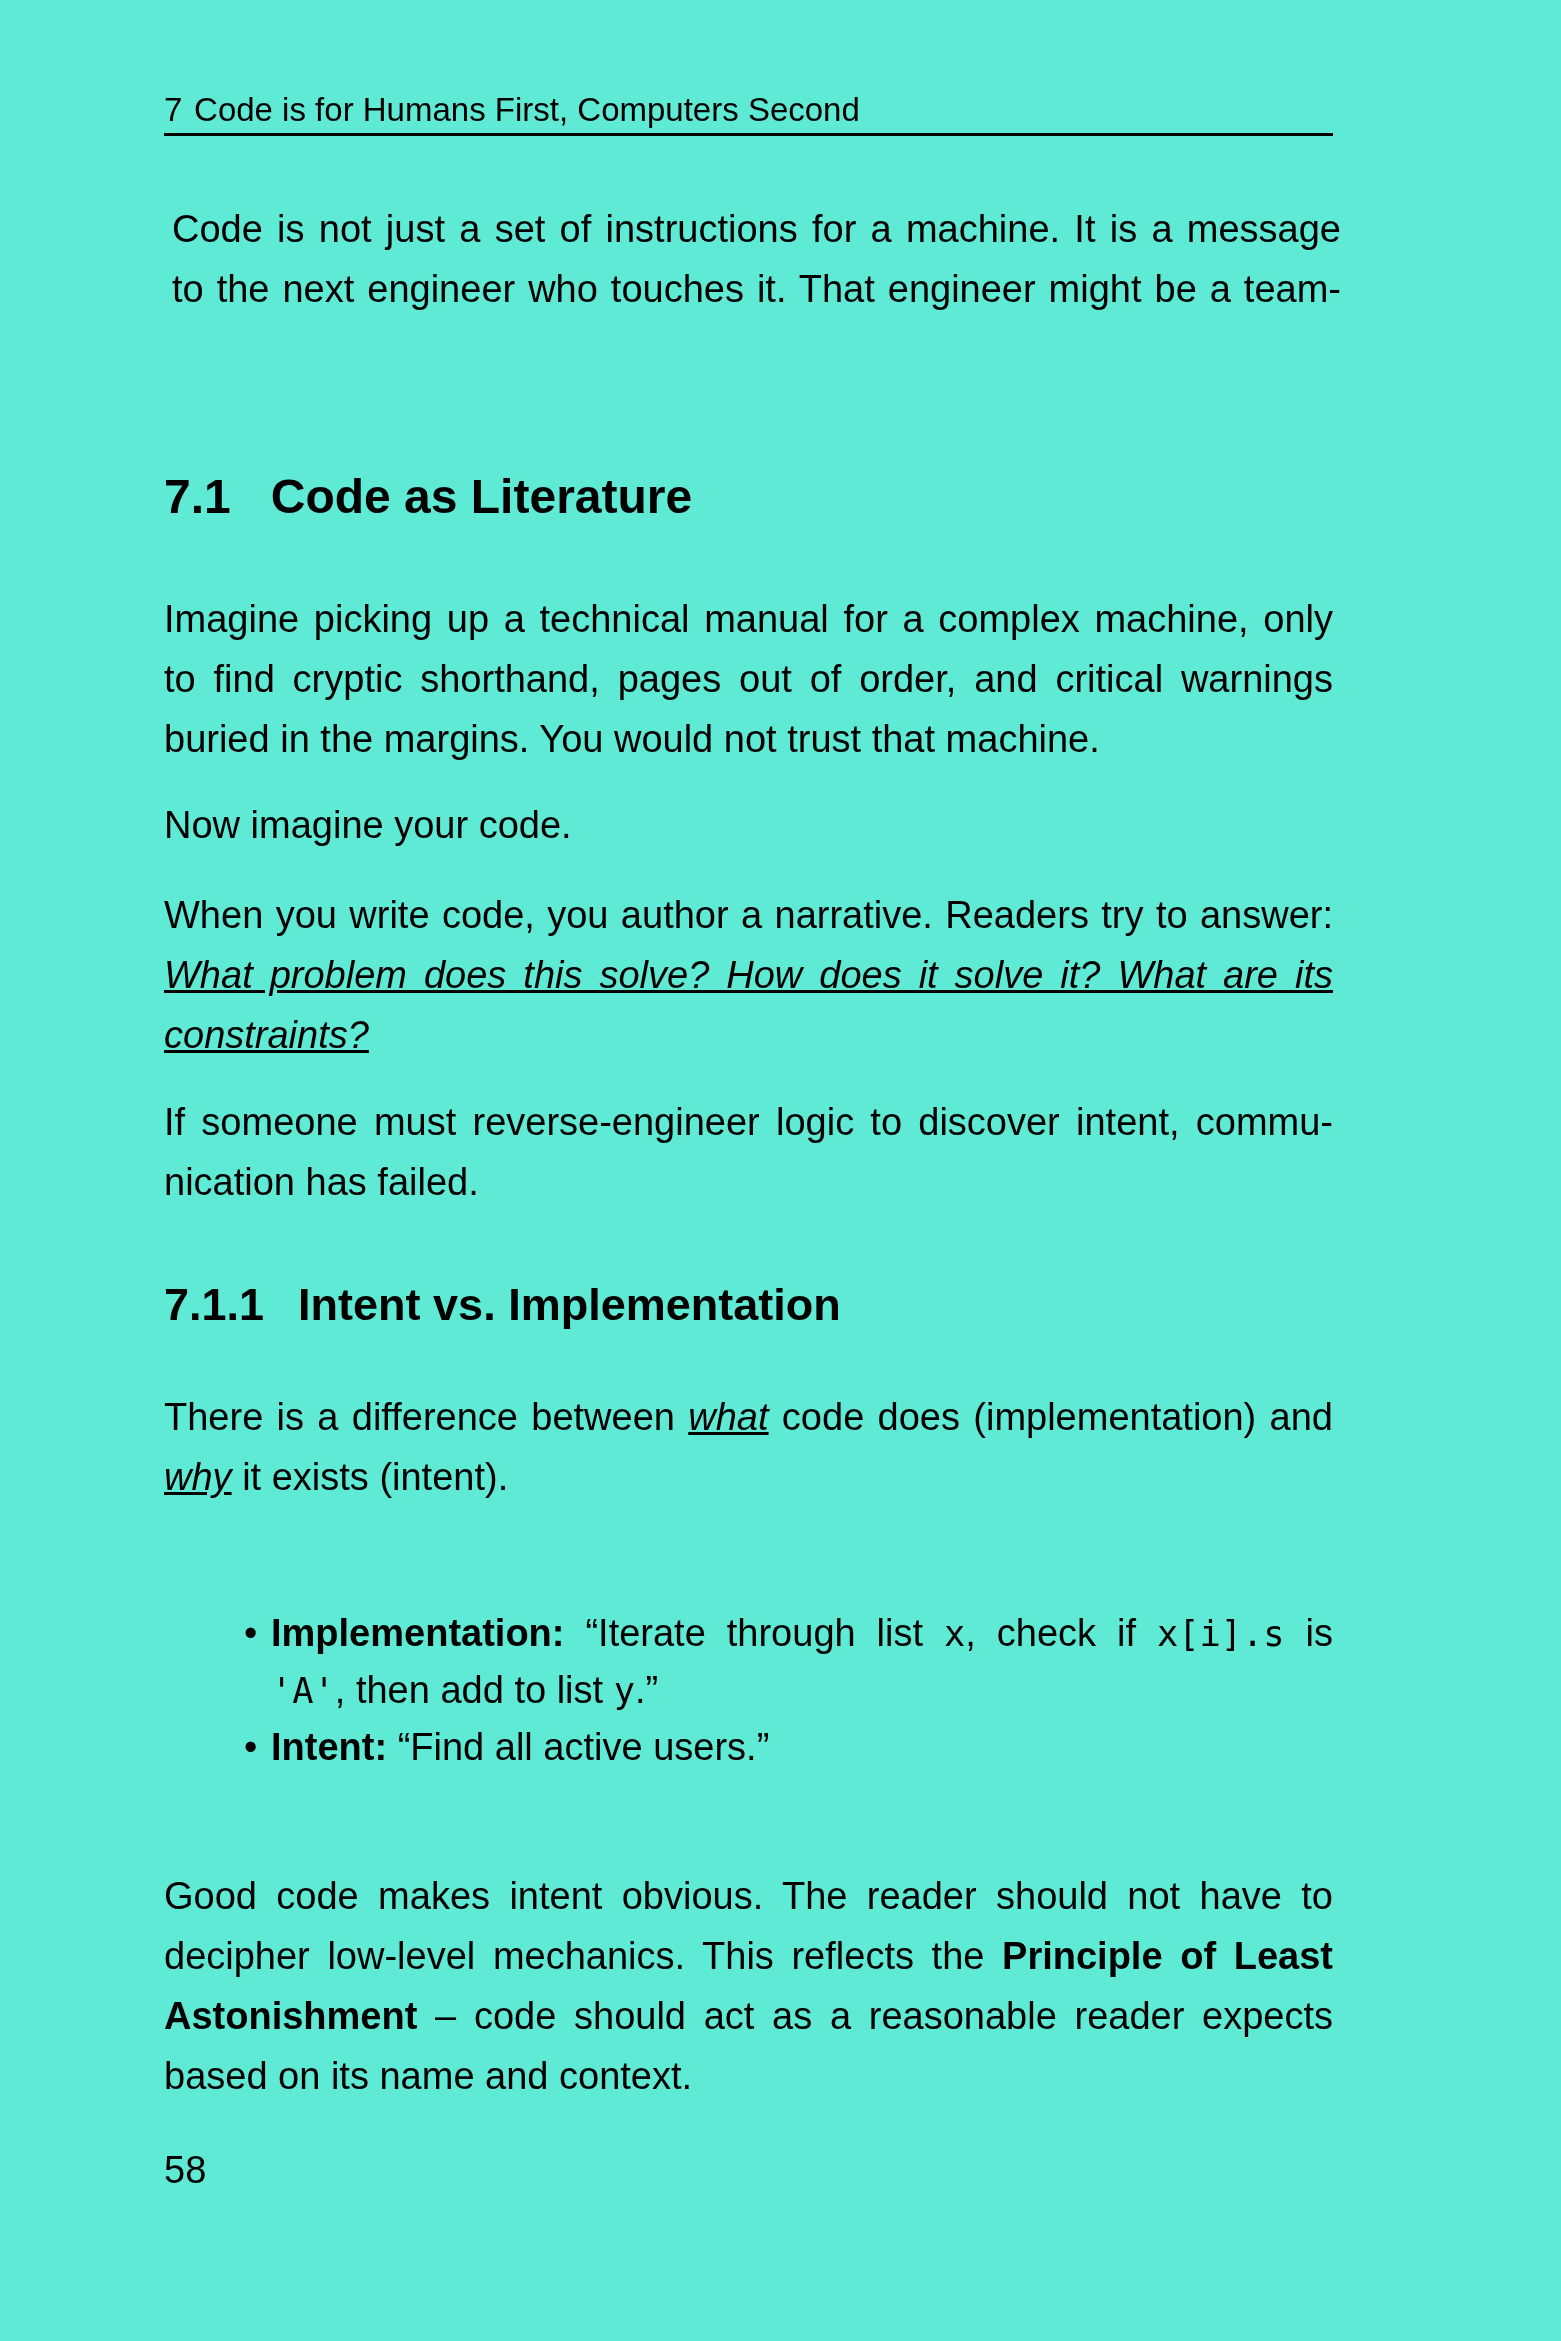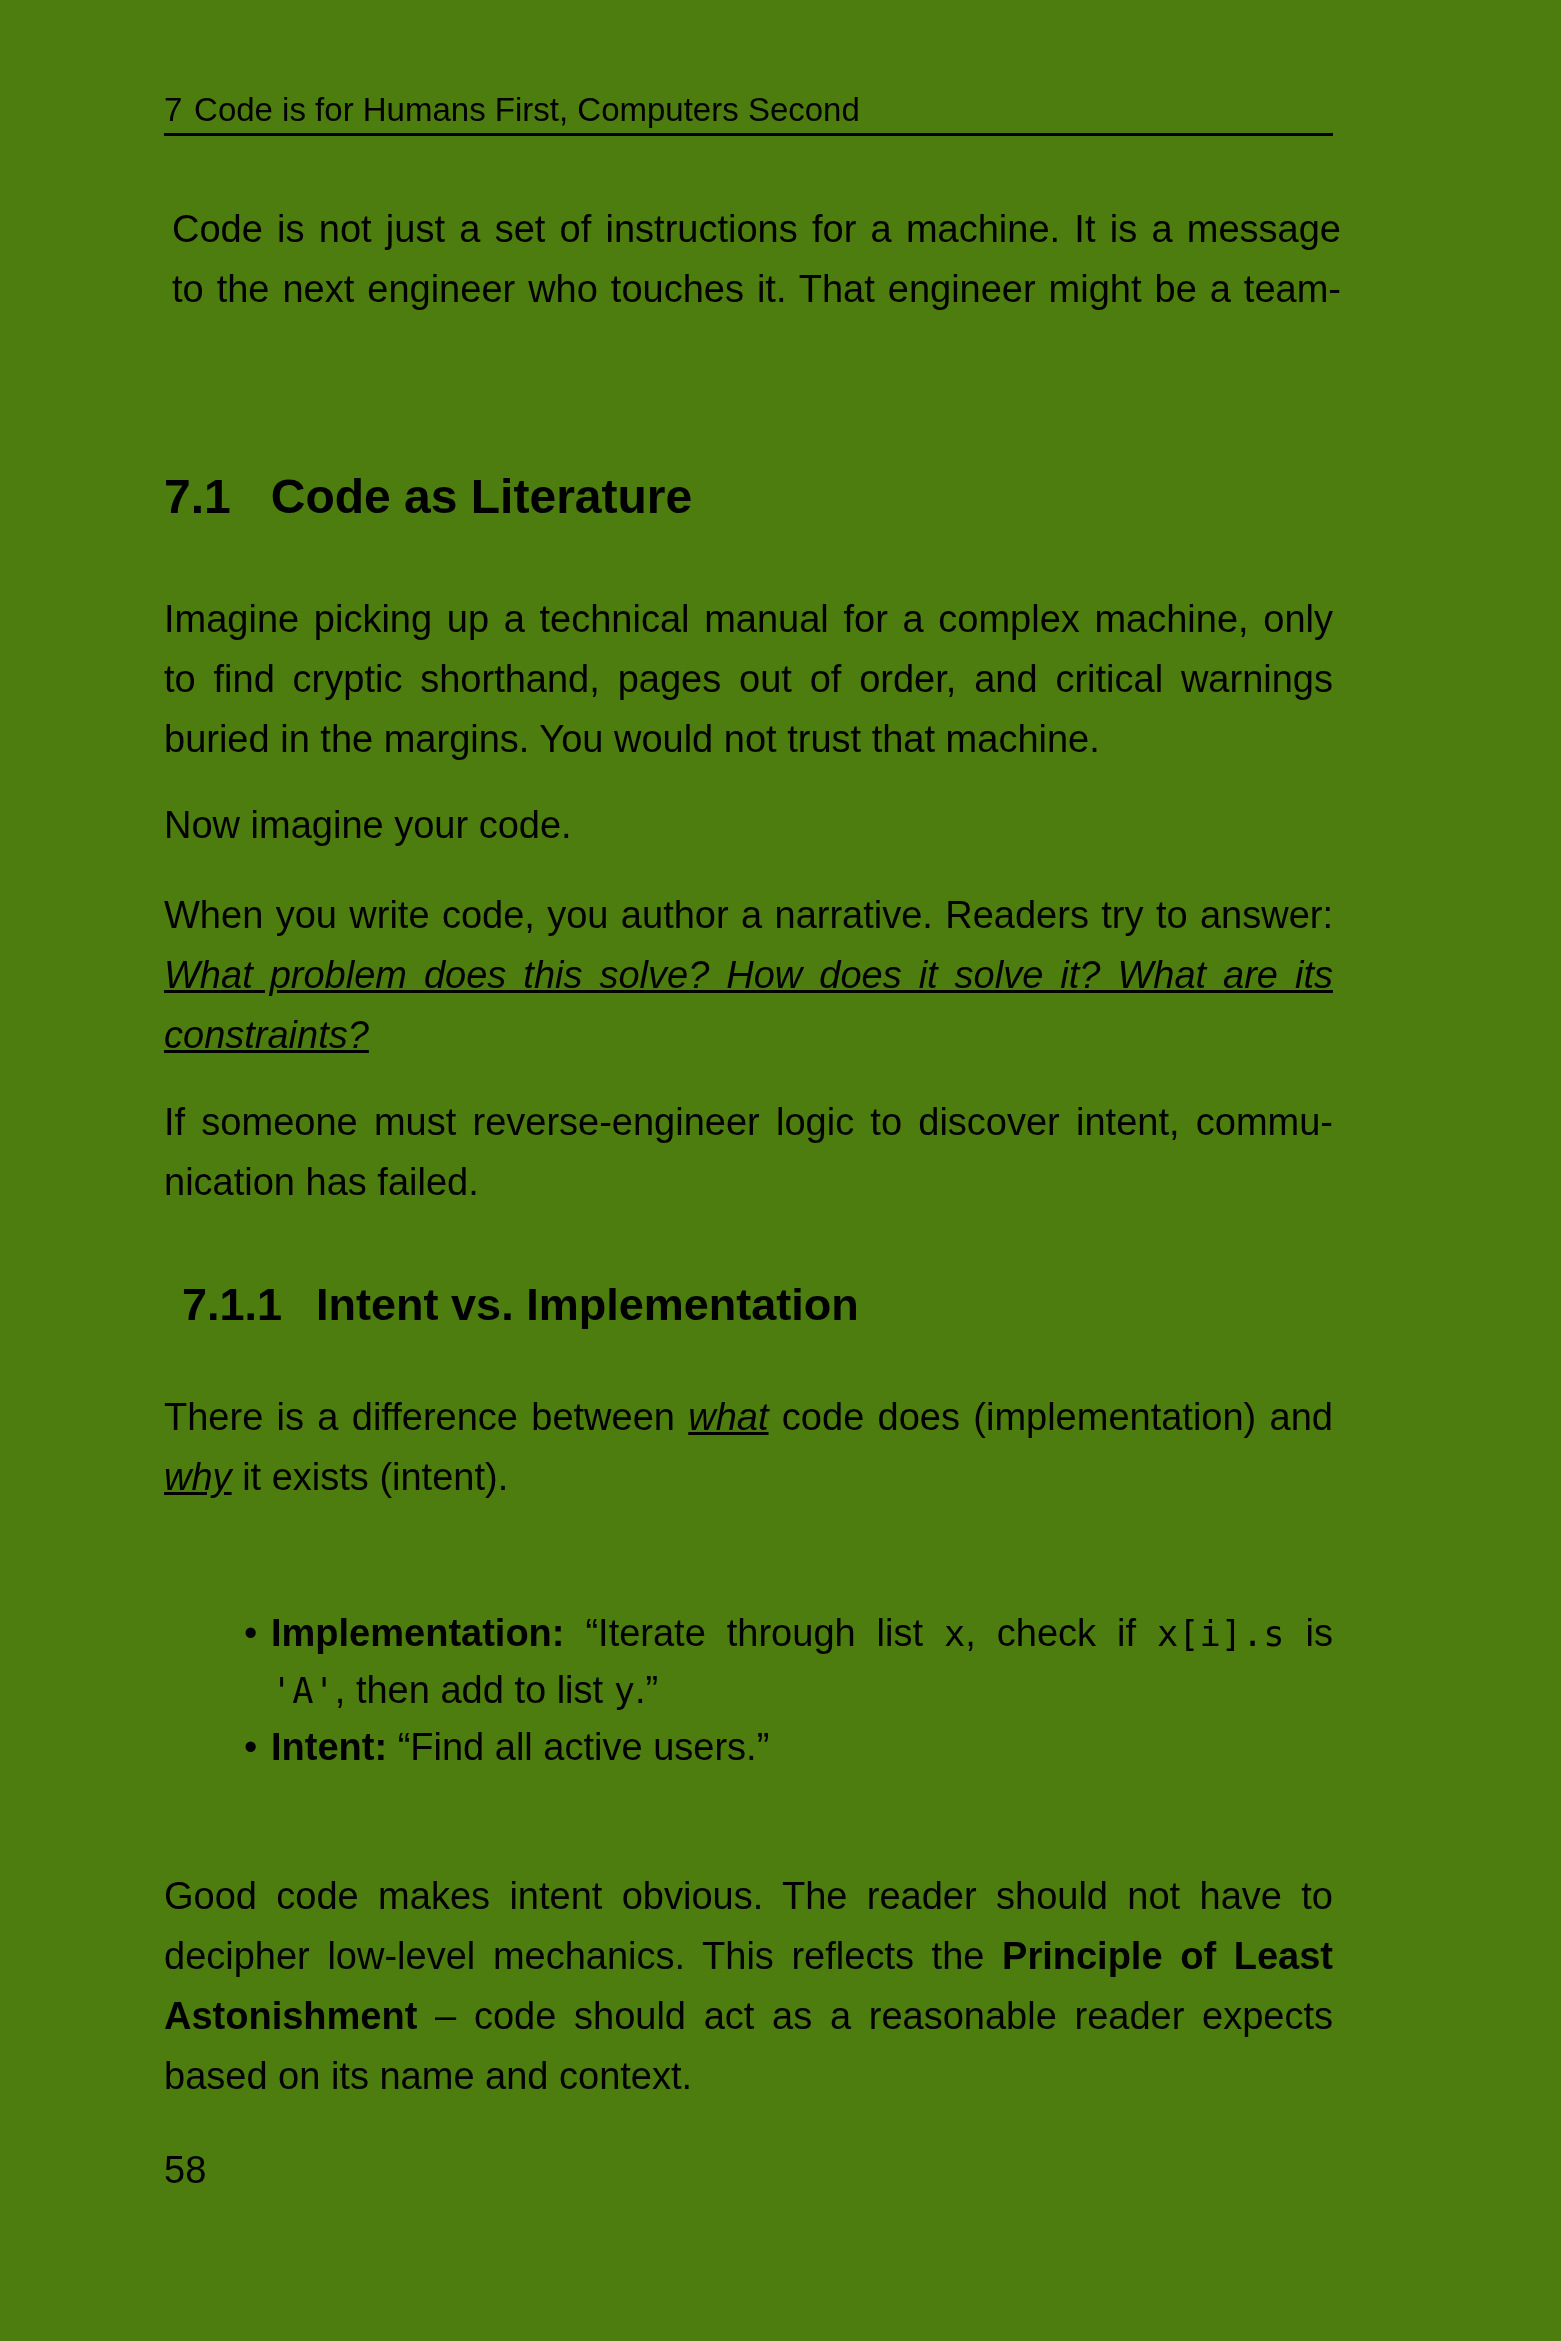--- a/index.html
+++ b/index.html
@@ -4,21 +4,21 @@
 <style>
   html, body {
     margin: 0;
     padding: 0;
     background: #ffffff;
   }
   .page {
     position: relative;
     width: 1561px;
     height: 2342px;
-    background: #4d7c0f;
+    background: #5eead4;
     color: #000000;
     font-family: "Liberation Sans", sans-serif;
     font-size: 38px;
     line-height: 60px;
     overflow: hidden;
   }
   .blk {
     position: absolute;
     left: 164px;
     width: 1169px;
@@ -41,21 +41,20 @@
     font-size: 48px;
     font-weight: bold;
     line-height: 65px;
   }
   .sec-heading .num { margin-right: 40px; }
   .subsec-heading {
     top: 1277px;
     font-size: 45px;
     font-weight: bold;
     line-height: 56px;
-    margin-left: 18px;
   }
   .subsec-heading .num { margin-right: 34px; }
   
   .p-intro      { top: 199px; margin-left: 8px; }
   .p-imagine    { top: 589px; }
   .p-now        { top: 795px; }
   .p-narrative  { top: 885px; }
   .p-reverse    { top: 1092px; }
   .p-difference { top: 1387px; }
   .p-good       { top: 1866px; }

